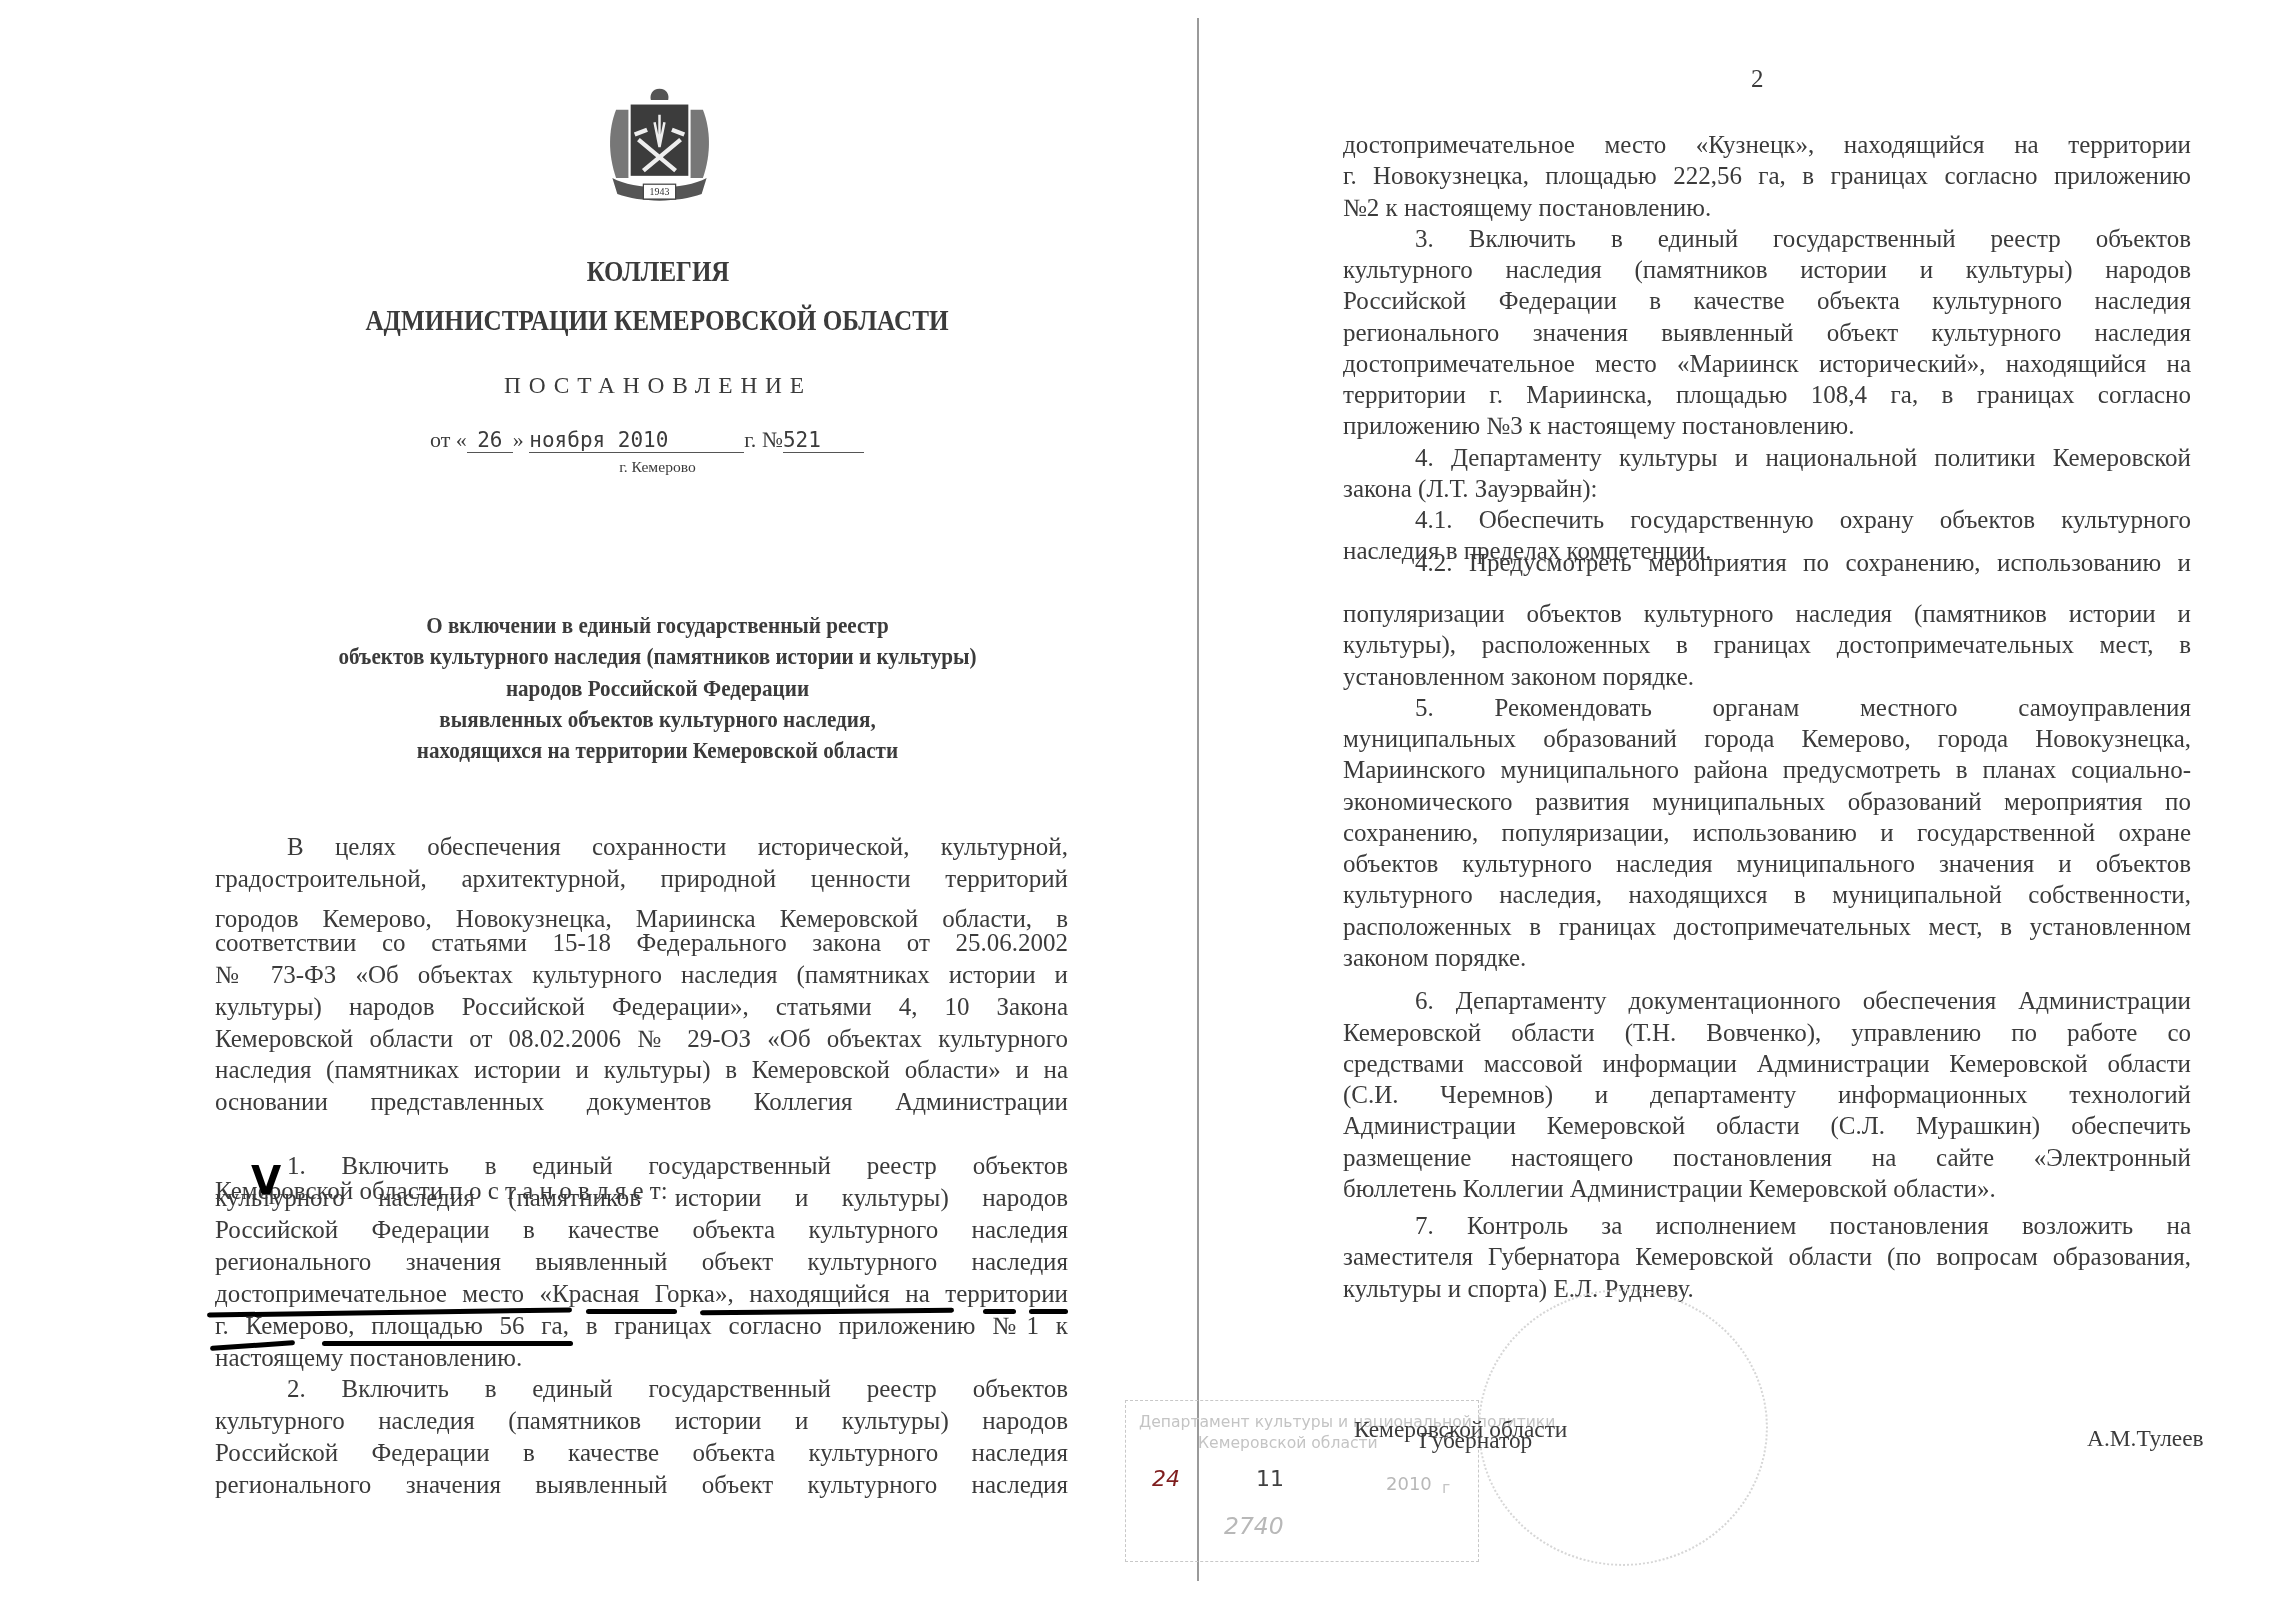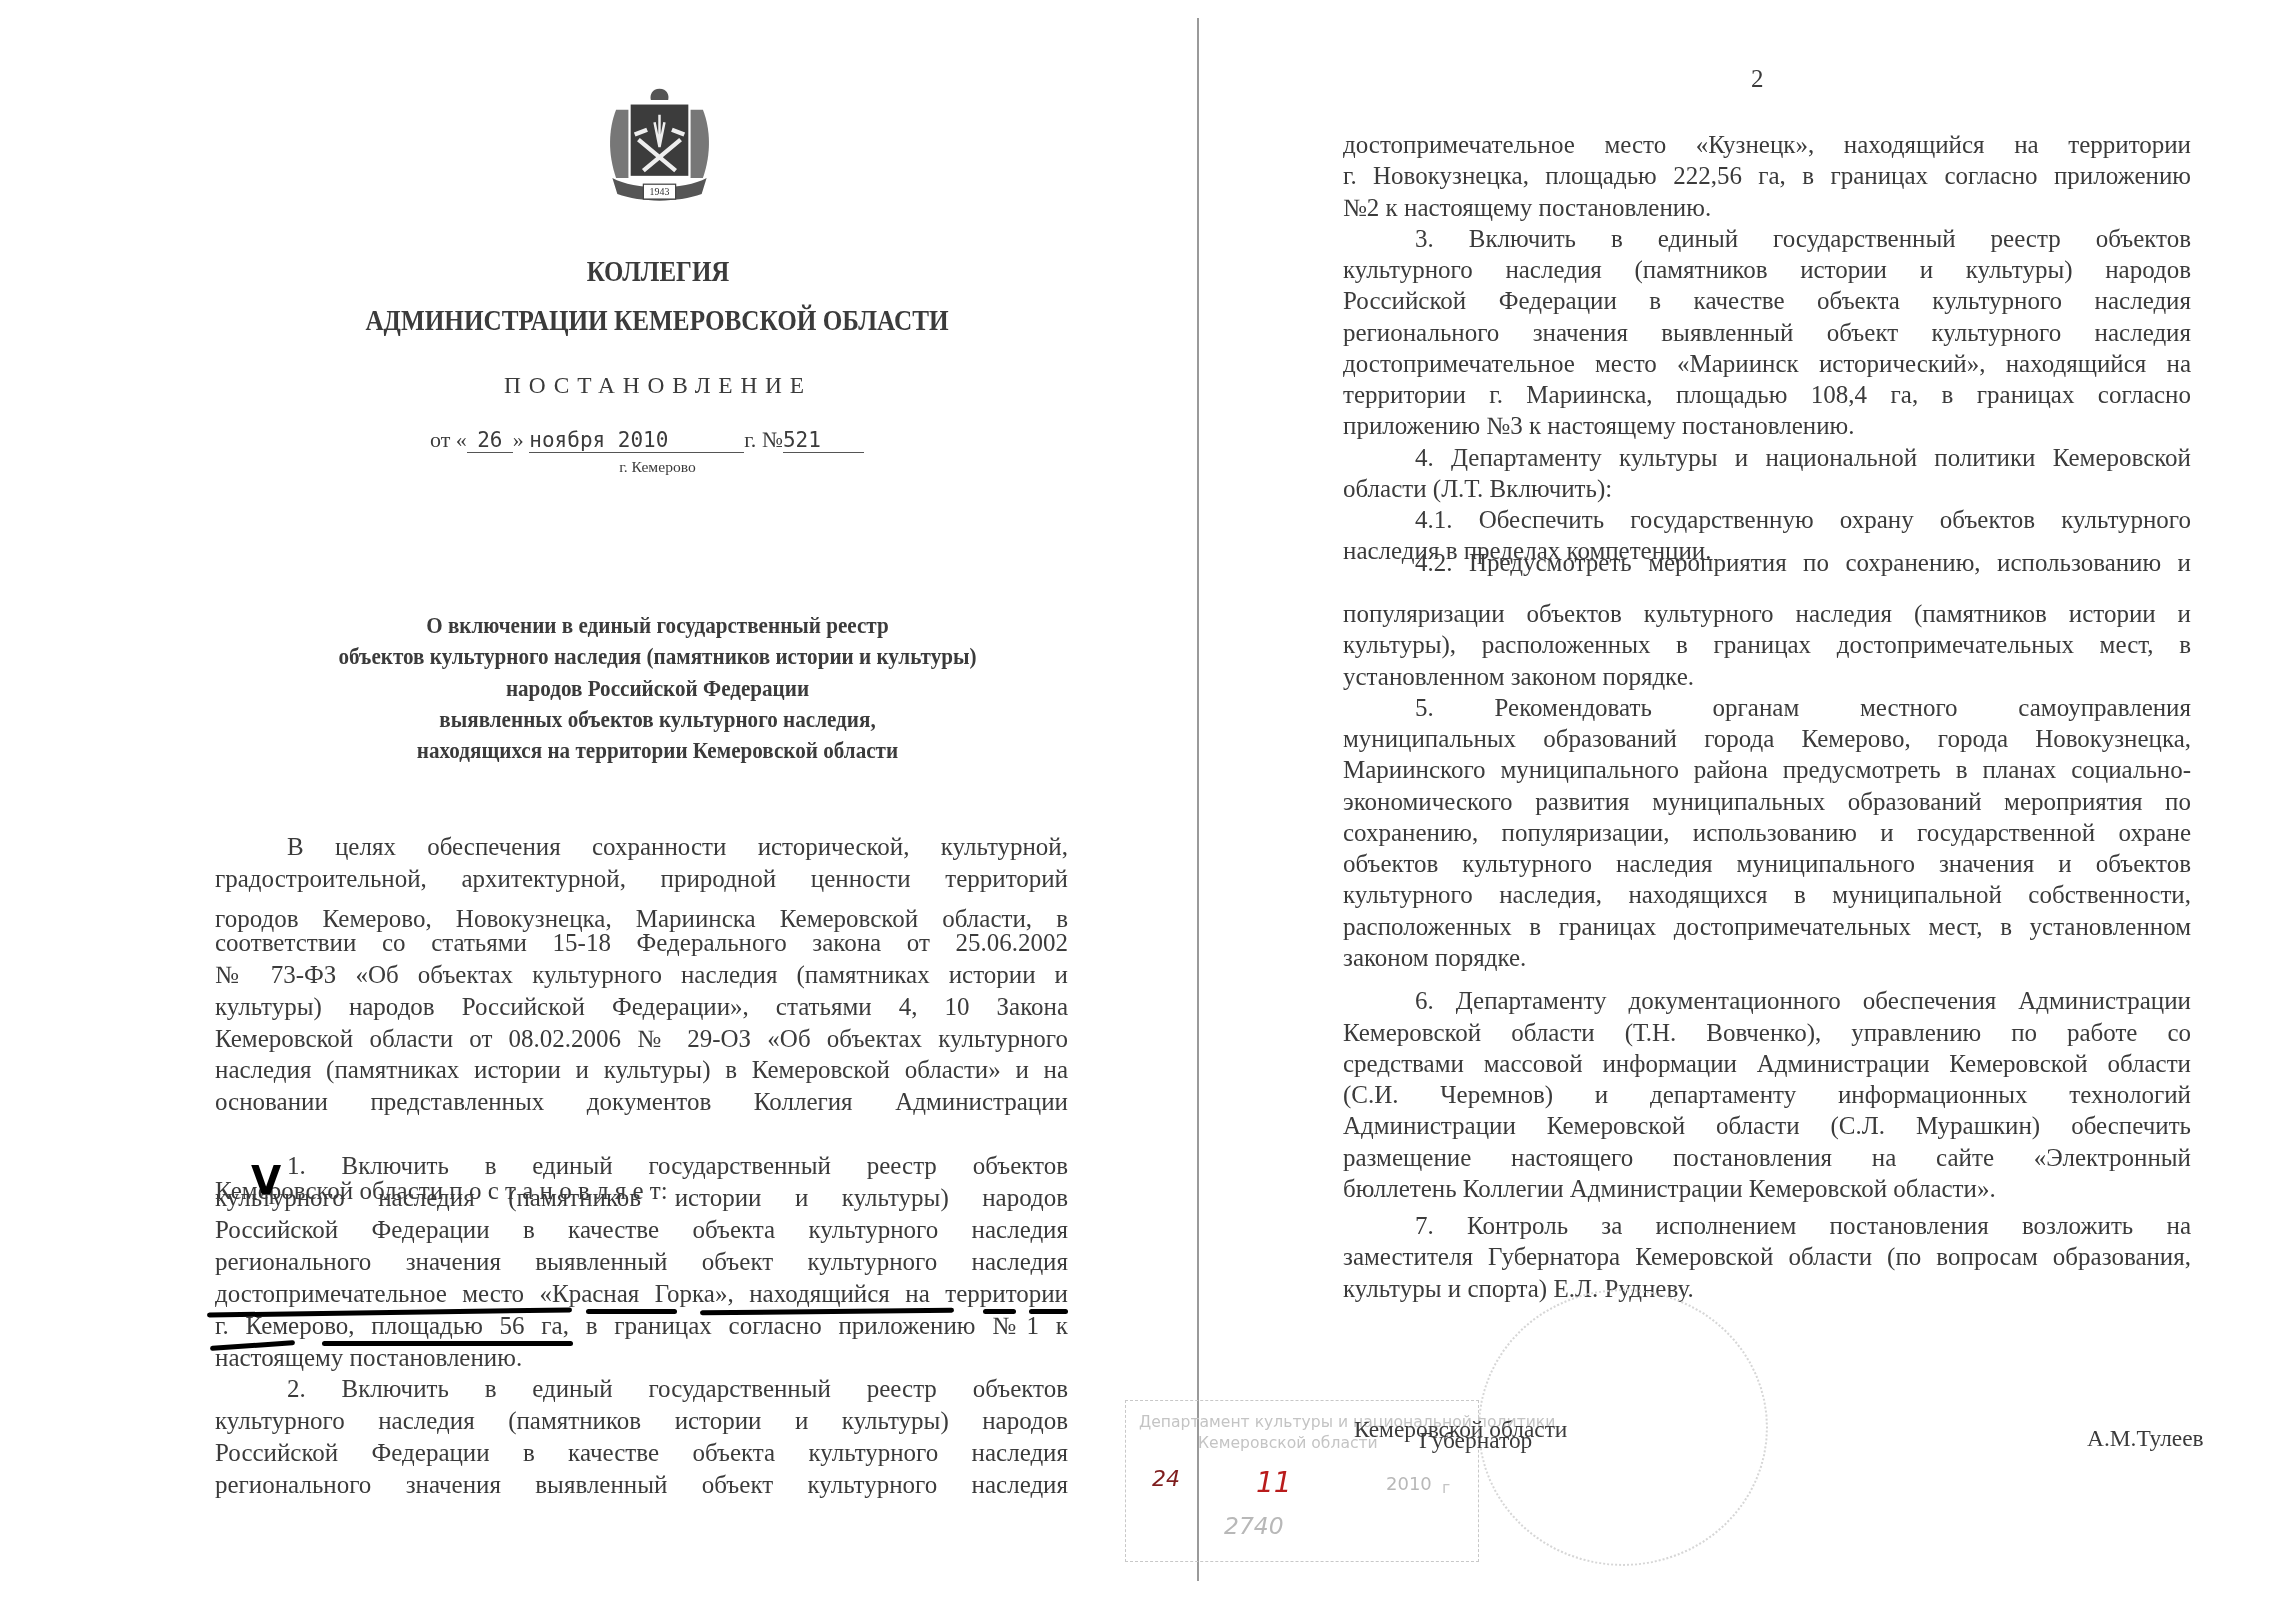--- a/index.html
+++ b/index.html
@@ -106,21 +106,21 @@
 
 <div class="line R ind" style="top:224px">3. Включить в единый государственный реестр объектов</div>
 <div class="line R" style="top:255px">культурного наследия (памятников истории и культуры) народов</div>
 <div class="line R" style="top:286px">Российской Федерации в качестве объекта культурного наследия</div>
 <div class="line R" style="top:318px">регионального значения выявленный объект культурного наследия</div>
 <div class="line R" style="top:349px">достопримечательное место «Мариинск исторический», находящийся на</div>
 <div class="line R" style="top:380px">территории г. Мариинска, площадью 108,4 га, в границах согласно</div>
 <div class="line R last" style="top:411px">приложению №3 к настоящему постановлению.</div>
 
 <div class="line R ind" style="top:443px">4. Департаменту культуры и национальной политики Кемеровской</div>
-<div class="line R last" style="top:474px">области (Л.Т. Включить):</div>
+<div class="line R last" style="top:474px">закона (Л.Т. Зауэрвайн):</div>
 
 <div class="line R ind" style="top:505px">4.1. Обеспечить государственную охрану объектов культурного</div>
 <div class="line R last" style="top:536px">наследия в пределах компетенции.</div>
 
 <div class="line R ind" style="top:548px">4.2. Предусмотреть мероприятия по сохранению, использованию и</div>
 <div class="line R" style="top:599px">популяризации объектов культурного наследия (памятников истории и</div>
 <div class="line R" style="top:630px">культуры), расположенных в границах достопримечательных мест, в</div>
 <div class="line R last" style="top:662px">установленном законом порядке.</div>
 
 <div class="line R ind" style="top:693px">5. Рекомендовать органам местного самоуправления</div>
@@ -143,21 +143,21 @@
 
 <div class="line R ind" style="top:1211px">7. Контроль за исполнением постановления возложить на</div>
 <div class="line R" style="top:1242px">заместителя Губернатора Кемеровской области (по вопросам образования,</div>
 <div class="line R last" style="top:1274px">культуры и спорта) Е.Л. Рудневу.</div>
 
 <div class="seal"></div>
 <div class="stamp">
   <div style="left:13px;top:11.7px">Департамент культуры и национальной политики</div>
   <div style="left:72px;top:33px">Кемеровской области</div>
   <div style="left:26px;top:65px;font-size:22px;font-style:italic;color:#7f1d1d">24</div>
-  <div style="left:130px;top:65px;font-size:28px;font-style:italic;color:#b91c1c">11</div>
+  <div style="left:130px;top:65px;font-size:22px;color:#404040">11</div>
   <div style="left:260px;top:72px;font-size:18px;color:#b8b8b8">2010</div>
   <div style="left:316px;top:78px">г</div>
   <div style="left:98px;top:111px;font-size:23.4px;font-style:italic;color:#b8b8b8">2740</div>
 </div>
 
 <div class="abs gov1">Губернатор</div>
 <div class="abs gov2">Кемеровской области</div>
 <div class="abs govname">А.М.Тулеев</div>
 
 

